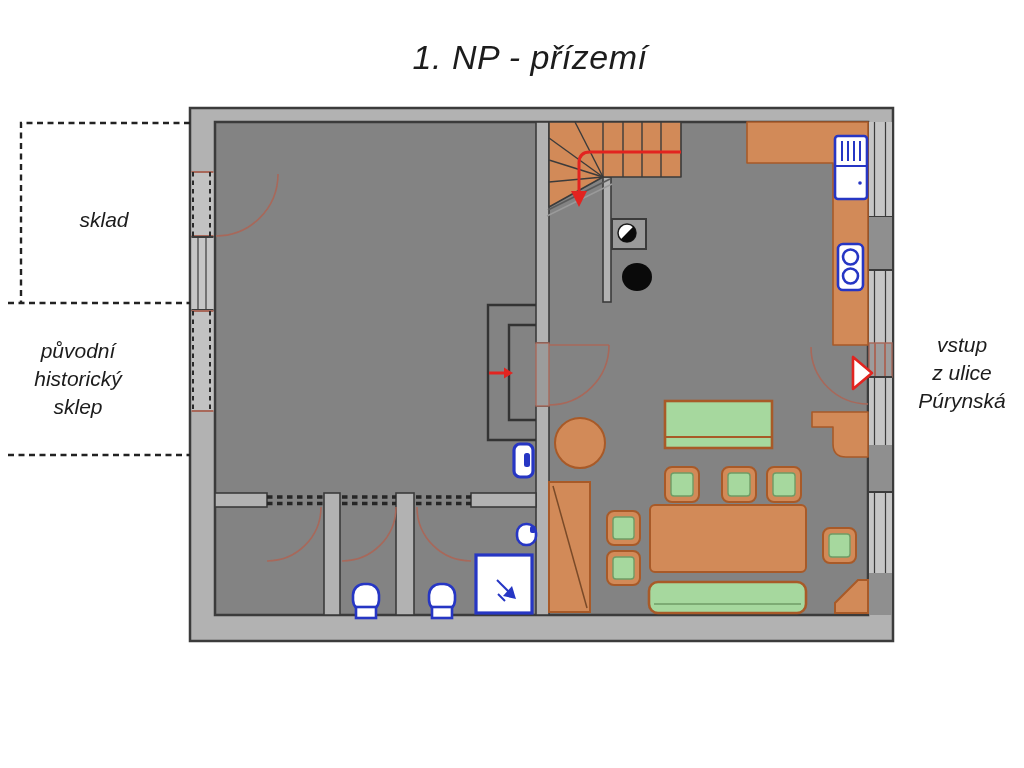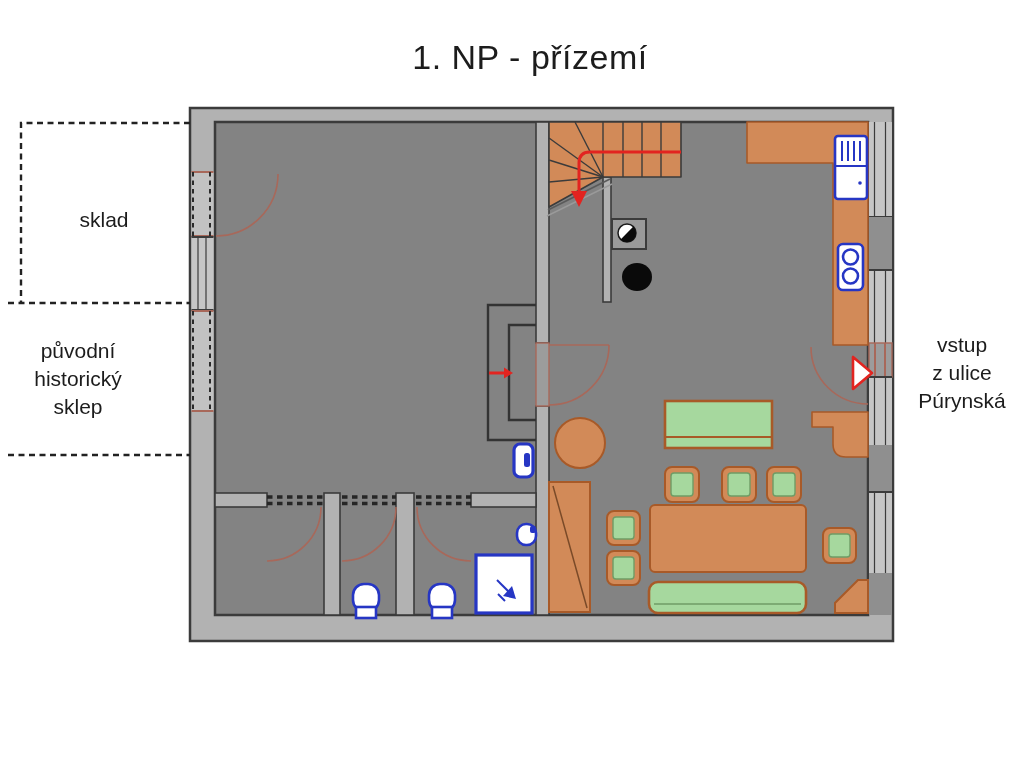--- a/index.html
+++ b/index.html
@@ -1,21 +1,21 @@
 <!DOCTYPE html>
 <html style="--floor: #838383; --wall: #b2b2b2; --wall-dark: #8f8f8f; --window: #c6c6c6; --outline: #3b3b3b; --orange: #d28a58; --orange-dark: #a85a28; --green: #a6d89e; --green-dark: #6f9c66; --blue: #2636c4; --red: #e22420; --arc: #a8685a; --dash: #222222; --text: #1c1c1c;"><head>
 <meta charset="utf-8">
 <style>
   html,body{margin:0;padding:0;background:#fff;}
   .stage{
     position:relative;width:1024px;height:768px;background:#fff;
     font-family:"Liberation Sans",sans-serif;overflow:hidden;
   }
   .plan-svg{position:absolute;left:0;top:0;}
-  .label{position:absolute;color:var(--text,#1c1c1c);}
+  .label{position:absolute;color:var(--text,#1c1c1c);font-style:italic;}
   .title{
     top:38px;left:530px;transform:translateX(-50%);
     font-size:34px;letter-spacing:0.5px;white-space:nowrap;
   }
   .storage-label{top:208px;left:104px;transform:translateX(-50%);font-size:21px;}
   .cellar-label{top:337px;left:78px;transform:translateX(-50%);
     font-size:21px;line-height:28px;text-align:center;}
   .entrance-label{top:331px;left:962px;transform:translateX(-50%);
     font-size:21px;line-height:28px;text-align:center;}
 

